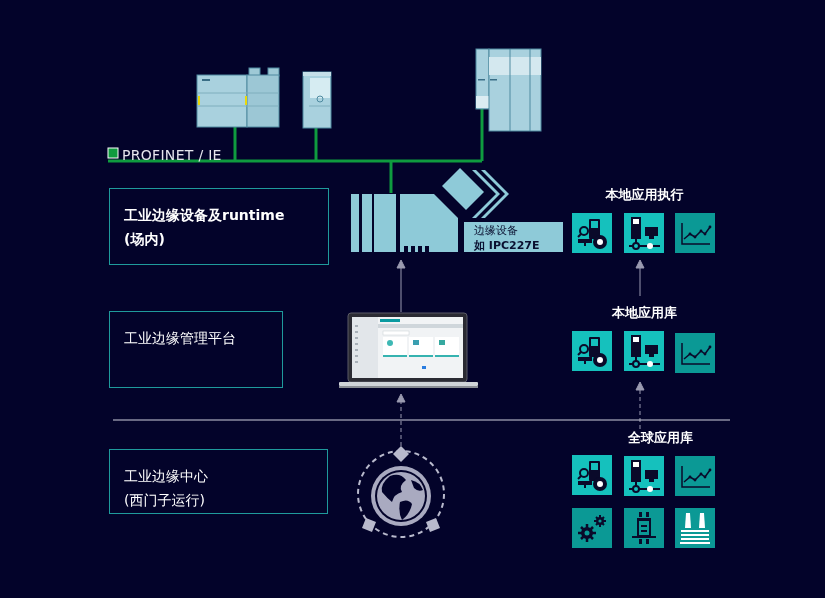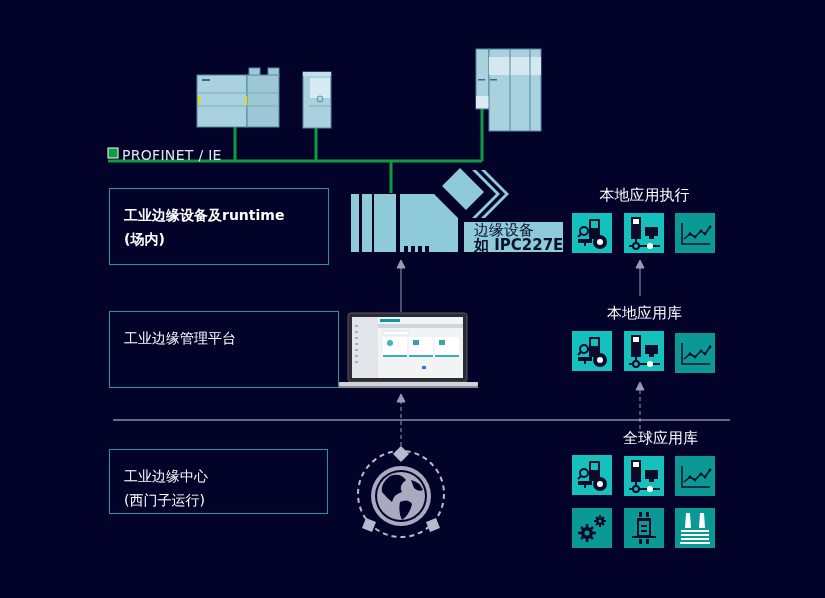--- a/index.html
+++ b/index.html
@@ -8,31 +8,31 @@
     font-family: "DejaVu Sans", "Liberation Sans", sans-serif; color: #ffffff;
   }
   .abs { position: absolute; }
   .layer-box {
     position: absolute; border: 1px solid #1f9a9c; box-sizing: border-box;
     padding: 14px 0 0 14px; font-size: 14px; line-height: 24px; color: #ffffff;
   }
   .layer-box .l1, .layer-box .l2 { display: block; white-space: nowrap; }
   .bold { font-weight: bold; }
   .section-title {
-    position: absolute; font-size: 15px; font-weight: normal; color: #ffffff; white-space: nowrap;
+    position: absolute; font-size: 13px; font-weight: bold; color: #ffffff; white-space: nowrap;
     text-align: center;
   }
   .tile {
     position: absolute; width: 40px; height: 40px; box-sizing: border-box;
   }
   .tile.bright { background: #15c1bd; }
   .tile.dark { background: #0b9995; }
   .tile svg { width: 40px; height: 40px; display: block; }
   .net-label { font-size: 14px; color: #e6e6ee; letter-spacing: 0.3px; white-space: nowrap; }
-  .edge-tag { font-size: 15px; color: #0a1030; line-height: 15px; }
+  .edge-tag { font-size: 11px; color: #0a1030; line-height: 15px; }
 </style>
 </head>
 <body>
 
 <svg class="abs" style="left:0;top:0" width="825" height="200" viewBox="0 0 825 200">
 
   <g stroke="#0f9b3f" stroke-width="3" fill="none">
     <line x1="108" y1="161" x2="482" y2="161"></line>
     <line x1="235" y1="127" x2="235" y2="161"></line>
     <line x1="316" y1="128" x2="316" y2="161"></line>
@@ -74,21 +74,21 @@
   <rect x="108" y="148" width="10" height="10" fill="#0f9b3f" stroke="#ffffff" stroke-width="1"></rect>
 </svg>
 
 <span class="abs net-label" style="left:122px;top:147px">PROFINET  / IE</span>
 
 <div class="layer-box" style="left:109px;top:188px;width:220px;height:77px">
   <span class="l1 bold">工业边缘设备及runtime</span>
   <span class="l2 bold">(场内)</span>
 </div>
 
-<div class="layer-box" style="left:109px;top:311px;width:230px;height:77px">
+<div class="layer-box" style="left:109px;top:311px;width:174px;height:77px">
   <span class="l1">工业边缘管理平台</span>
 </div>
 
 <div class="layer-box" style="left:109px;top:449px;width:219px;height:65px">
   <span class="l1">工业边缘中心</span>
   <span class="l2">(西门子运行)</span>
 </div>
 
 <svg class="abs" style="left:345px;top:168px" width="220" height="90" viewBox="0 0 220 90">
   <g fill="#8ecad8">

